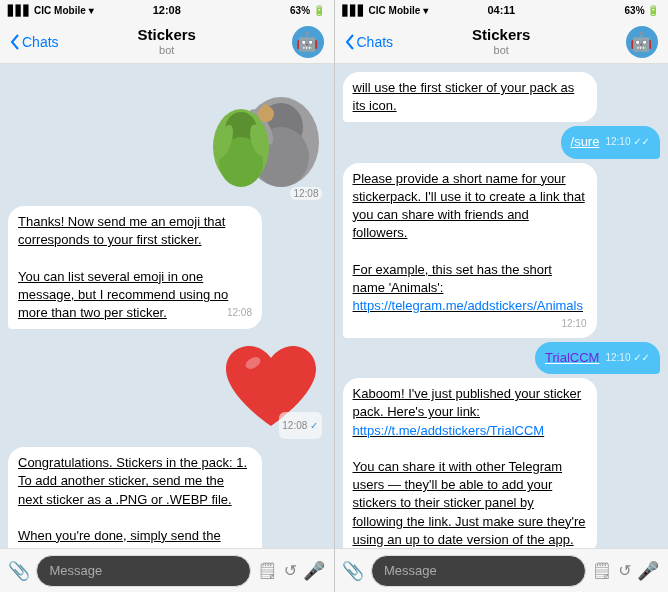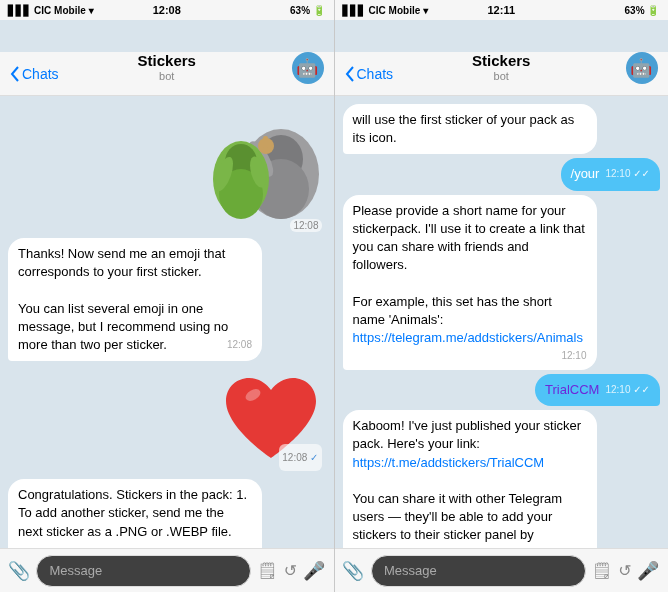--- a/index.html
+++ b/index.html
@@ -38,25 +38,25 @@
     }
     .status-bar .status-left { display: flex; align-items: center; gap: 3px; }
     .status-bar .status-right { display: flex; align-items: center; gap: 3px; }
     .status-bar .time { font-size: 11px; font-weight: 600; position: absolute; left: 50%; transform: translateX(-50%); }
 
     
     .nav-bar {
       height: 44px;
       background: #f6f6f6;
       display: flex;
+      align-items: center;
       padding: 0 10px;
       border-bottom: 1px solid #ddd;
       flex-shrink: 0;
       position: relative;
-      margin-top: 32px;
     }
     .nav-back {
       display: flex;
       align-items: center;
       color: #007aff;
       font-size: 14px;
       gap: 2px;
       cursor: pointer;
     }
     .nav-back svg { width: 10px; height: 16px; }
@@ -111,20 +111,21 @@
 
     .bubble {
       max-width: 80%;
       padding: 7px 10px;
       border-radius: 16px;
       font-size: 13px;
       line-height: 1.4;
       color: #000;
       position: relative;
       word-wrap: break-word;
+      text-decoration: underline;
     }
     .bubble.received {
       background: #fff;
       border-bottom-left-radius: 4px;
     }
     .bubble.sent-blue {
       background: #4fc3f7;
       border-bottom-right-radius: 4px;
       color: #fff;
     }
@@ -299,21 +300,21 @@
 <div class="divider"></div>
 
 <div class="phone-panel">
 
   <div class="status-bar">
     <div class="status-left">
       <span>▋▋▋</span>
       <span>CIC Mobile</span>
       <span>▾</span>
     </div>
-    <span class="time">12:11</span>
+    <span class="time">04:11</span>
     <div class="status-right">
       <span>63%</span>
       <span>🔋</span>
     </div>
   </div>
 
   <div class="nav-bar">
     <div class="nav-back">
       <svg viewBox="0 0 10 16" fill="none" stroke="#007aff" stroke-width="2">
         <polyline points="8,1 2,8 8,15"></polyline>
@@ -334,21 +335,21 @@
     <div class="msg-row received">
       <div class="bubble received">
         <span>will use the first sticker of your pack as its icon.</span>
         <span class="inline-time"></span>
       </div>
     </div>
 
 
     <div class="msg-row sent">
       <div class="bubble sent-blue">
-        <span style="color:#fff;">/your</span>
+        <span style="color:#fff;">/sure</span>
         <span class="inline-time-white">12:10 <span style="color:rgba(255,255,255,0.9);">✓✓</span></span>
       </div>
     </div>
 
     <div class="msg-row received">
       <div class="bubble received">
         <span>Please provide a short name for your stickerpack. I'll use it to create a link that you can share with friends and followers.<br><br>For example, this set has the short name 'Animals': </span><a href="#" class="chat-link">https://telegram.me/addstickers/Animals</a>
         <span class="inline-time">12:10</span>
       </div>
     </div>

